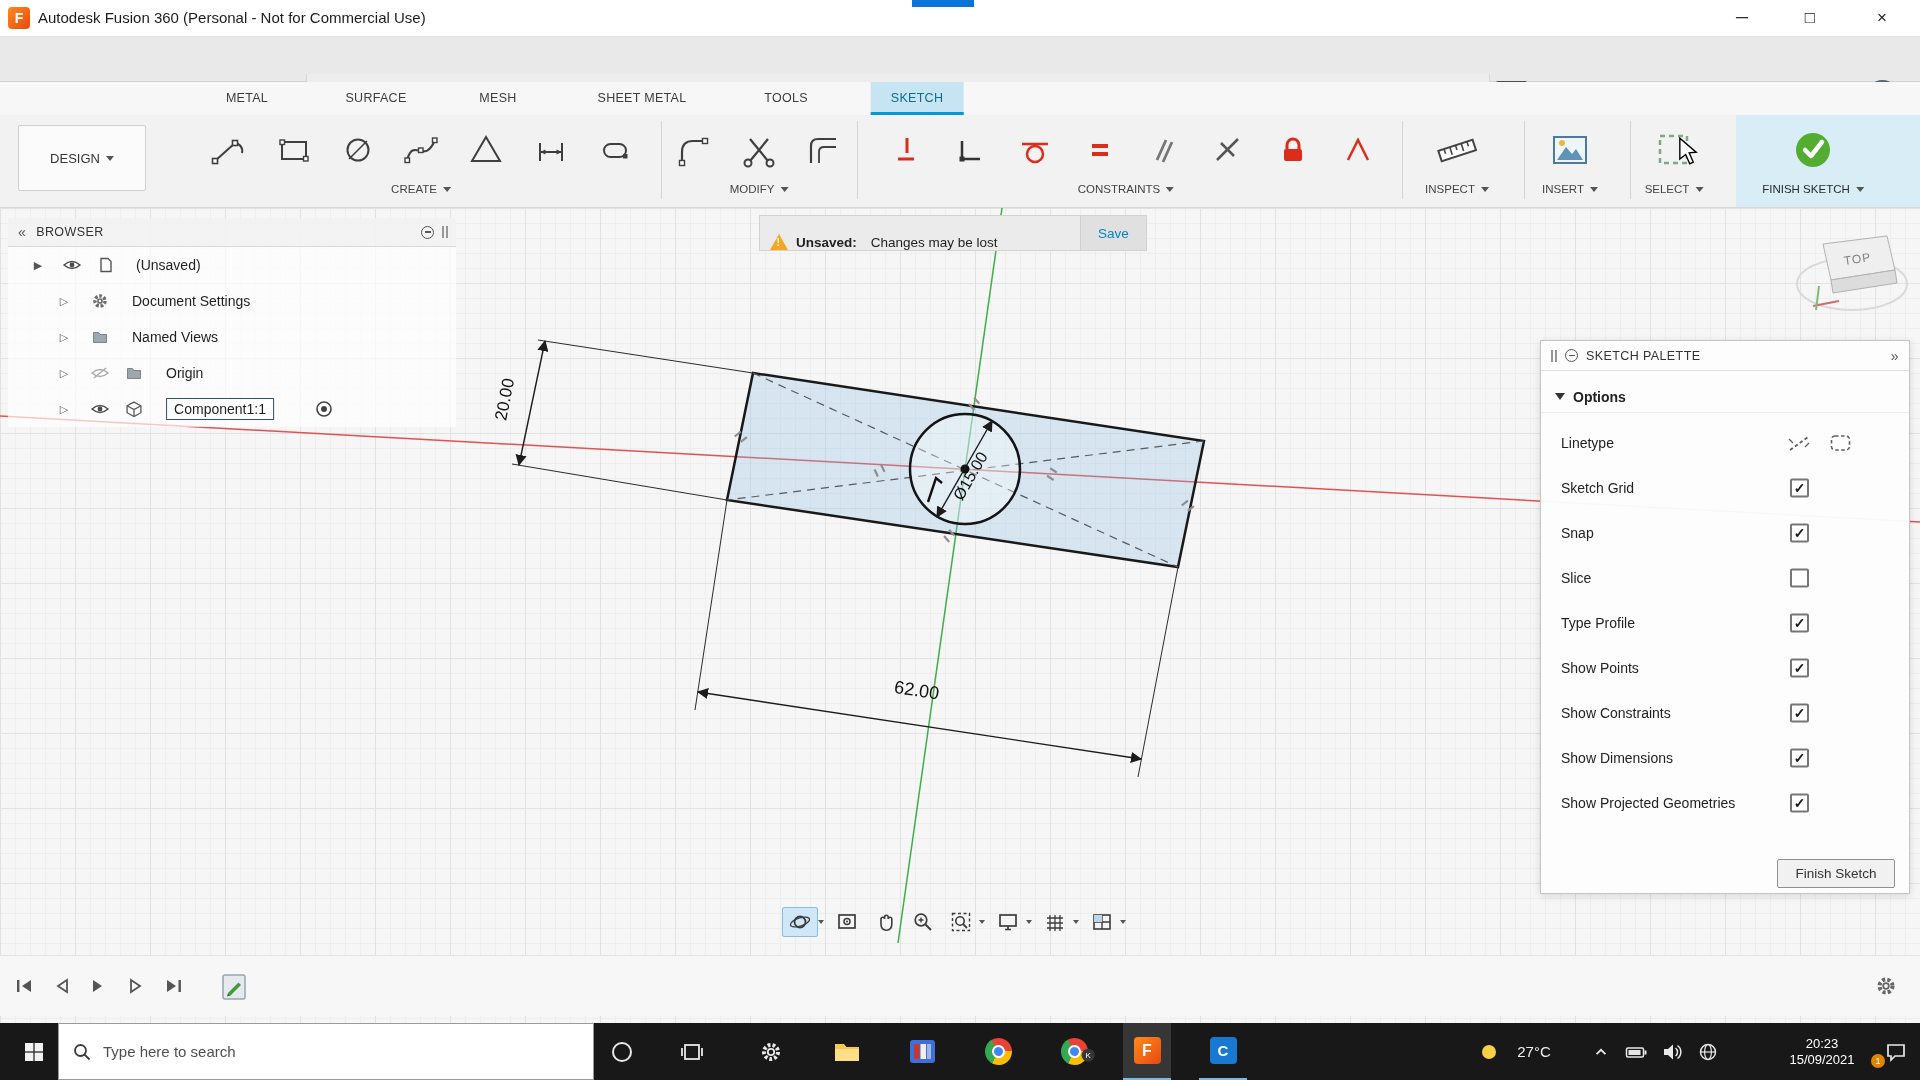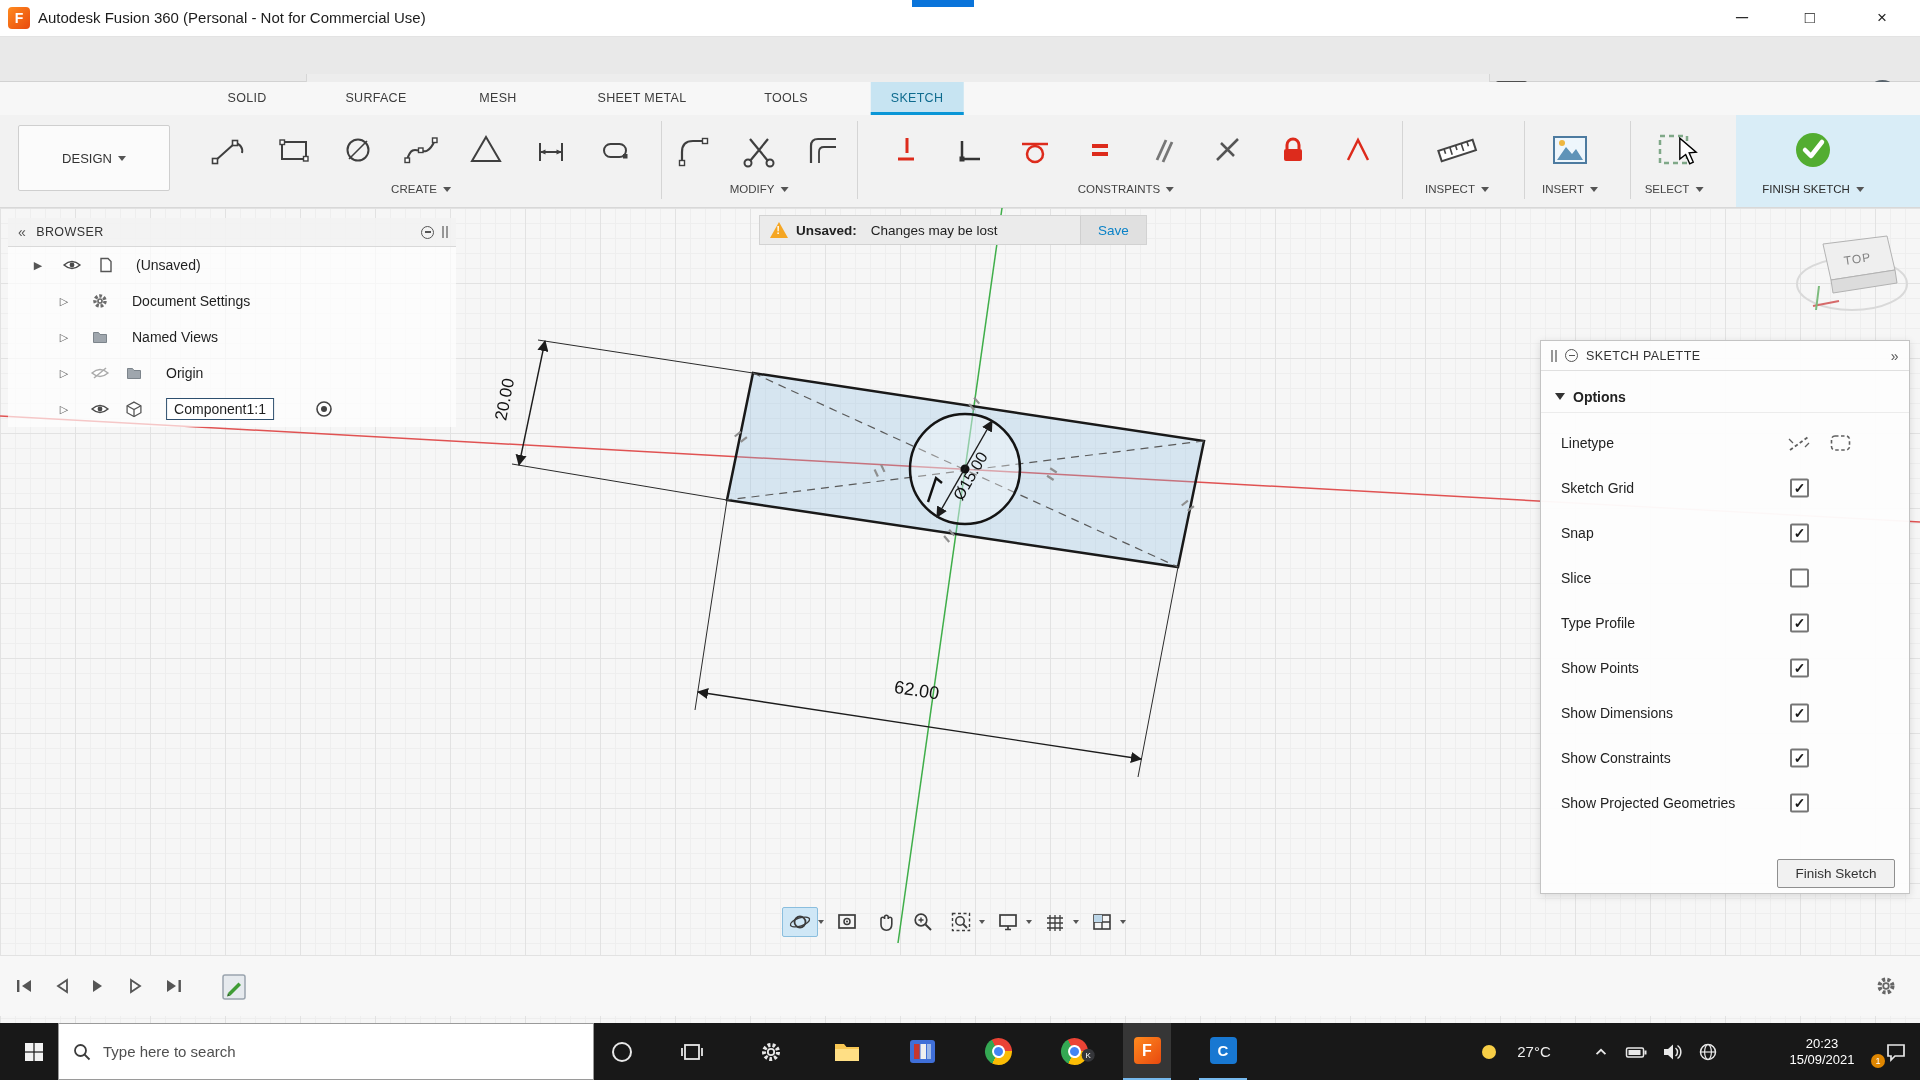--- a/index.html
+++ b/index.html
@@ -28,33 +28,33 @@
   .jobs{left:1596px;top:46px;height:28px;display:flex;align-items:center;gap:6px;font-size:14px;color:#1e1e1e}
   .avatar{left:1866px;top:43px;width:33px;height:33px;border-radius:50%;background:#59646d;color:#fff;font-size:12.5px;font-weight:bold;display:flex;align-items:center;justify-content:center}
 
   
   .ribbontabs{top:82px;left:0;width:1920px;height:33px;background:#f7f7f7}
   .rtab{position:absolute;top:0;height:33px;line-height:33px;padding:0 20px;transform:translateX(-50%);font-size:12.5px;color:#3c3c3c;letter-spacing:.3px}
   .rtab.active{background:#c7e4f2;color:#0e6b8e;border-bottom:3px solid #0a96d7}
 
   
   .ribbontools{top:115px;left:0;width:1920px;height:93px;background:#f2f2f2;border-bottom:1px solid #d8d8d8}
-  .designbtn{left:18px;top:10px;width:152px;height:66px;background:#fbfbfb;border:1px solid #cfcfcf;border-radius:2px;display:flex;align-items:center;justify-content:center;font-size:13px;color:#333}
+  .designbtn{left:18px;top:10px;width:128px;height:66px;background:#fbfbfb;border:1px solid #cfcfcf;border-radius:2px;display:flex;align-items:center;justify-content:center;font-size:13px;color:#333}
   .ric{position:absolute;top:9px;width:52px;height:52px;margin-left:-26px;display:flex;align-items:center;justify-content:center}
   .rgl{position:absolute;top:68px;transform:translateX(-50%);font-size:11.5px;color:#444;white-space:nowrap}
   .vsep{position:absolute;top:6px;width:1px;height:78px;background:#d5d5d5}
   .finishblock{left:1736px;top:0;width:184px;height:92px;background:#d9edf7}
 
   
   .canvas{top:208px;left:0;width:1920px;height:815px;background-color:#f6f6f6;
     background-image:linear-gradient(#e2e2e2 1px,transparent 1px),linear-gradient(90deg,#e2e2e2 1px,transparent 1px),linear-gradient(#eeeeee 1px,transparent 1px),linear-gradient(90deg,#eeeeee 1px,transparent 1px);
     background-size:75px 75px,75px 75px,15px 15px,15px 15px}
 
   
-  .warnbar{left:759px;top:215px;width:388px;height:30px;background:#ebebeb;border:1px solid #d2d2d2;display:flex;align-items:center;font-size:13.5px;color:#222}
+  .warnbar{left:759px;top:215px;width:388px;height:36px;background:#ebebeb;border:1px solid #d2d2d2;display:flex;align-items:flex-end;font-size:13.5px;color:#222}
   .warn-tri{width:0;height:0;border-left:9px solid transparent;border-right:9px solid transparent;border-bottom:16px solid #f5a623;position:relative;margin:0 8px 0 10px}
   .warn-tri::after{content:"!";position:absolute;left:-2.5px;top:3px;color:#fff;font-size:10px;font-weight:bold}
   .savebtn{margin-left:auto;height:100%;width:66px;background:#e0e0e0;border-left:1px solid #cfcfcf;color:#0a82c7;display:flex;align-items:center;justify-content:center;font-size:13.5px}
 
   
   .browser{left:8px;top:218px;width:448px}
   .panelhead{height:29px;background:rgba(242,242,242,.92);border-bottom:1px solid #d9d9d9;display:flex;align-items:center;font-size:12.5px;color:#333;letter-spacing:.4px}
   .brows{background:rgba(255,255,255,.68)}
   .brow{position:relative;height:36px;font-size:14px;color:#1f1f1f}
   .brow>*{position:absolute;top:50%;transform:translate(-50%,-50%)}
@@ -249,21 +249,21 @@
     <div class="abs qbtn" style="left:1810px;width:32px;font-size:14px;color:#3d3d3d">
       <svg width="26" height="26" viewBox="0 0 26 26">
           <circle cx="13" cy="13" r="9.5" fill="none" stroke="#3d3d3d" stroke-width="2"></circle>
         </svg>
       <span style="position:absolute;font-size:13px;font-weight:bold">?</span>
     </div>
     <div class="abs avatar">KH</div>
   </div>
 
   <div class="abs ribbontabs">
-    <div class="rtab" style="left:247px">SOLID</div>
+    <div class="rtab" style="left:247px">METAL</div>
     <div class="rtab" style="left:376px">SURFACE</div>
     <div class="rtab" style="left:498px">MESH</div>
     <div class="rtab" style="left:642px">SHEET METAL</div>
     <div class="rtab" style="left:786px">TOOLS</div>
     <div class="rtab active" style="left:917px">SKETCH</div>
   </div>
 
   <div class="abs ribbontools">
     <div class="abs designbtn">
       <span>DESIGN</span>
@@ -544,25 +544,25 @@
       </div>
       <div class="prow">
         <span class="plabel">Type Profile</span>
         <span class="cb" data-checked="true"></span>
       </div>
       <div class="prow">
         <span class="plabel">Show Points</span>
         <span class="cb" data-checked="true"></span>
       </div>
       <div class="prow">
+        <span class="plabel">Show Constraints</span>
+        <span class="cb" data-checked="true"></span>
+      </div>
+      <div class="prow">
         <span class="plabel">Show Dimensions</span>
-        <span class="cb" data-checked="true"></span>
-      </div>
-      <div class="prow">
-        <span class="plabel">Show Constraints</span>
         <span class="cb" data-checked="true"></span>
       </div>
       <div class="prow">
         <span class="plabel">Show Projected Geometries</span>
         <span class="cb" data-checked="true"></span>
       </div>
     </div>
     <div class="finishsk">Finish Sketch</div>
   </div>
 

